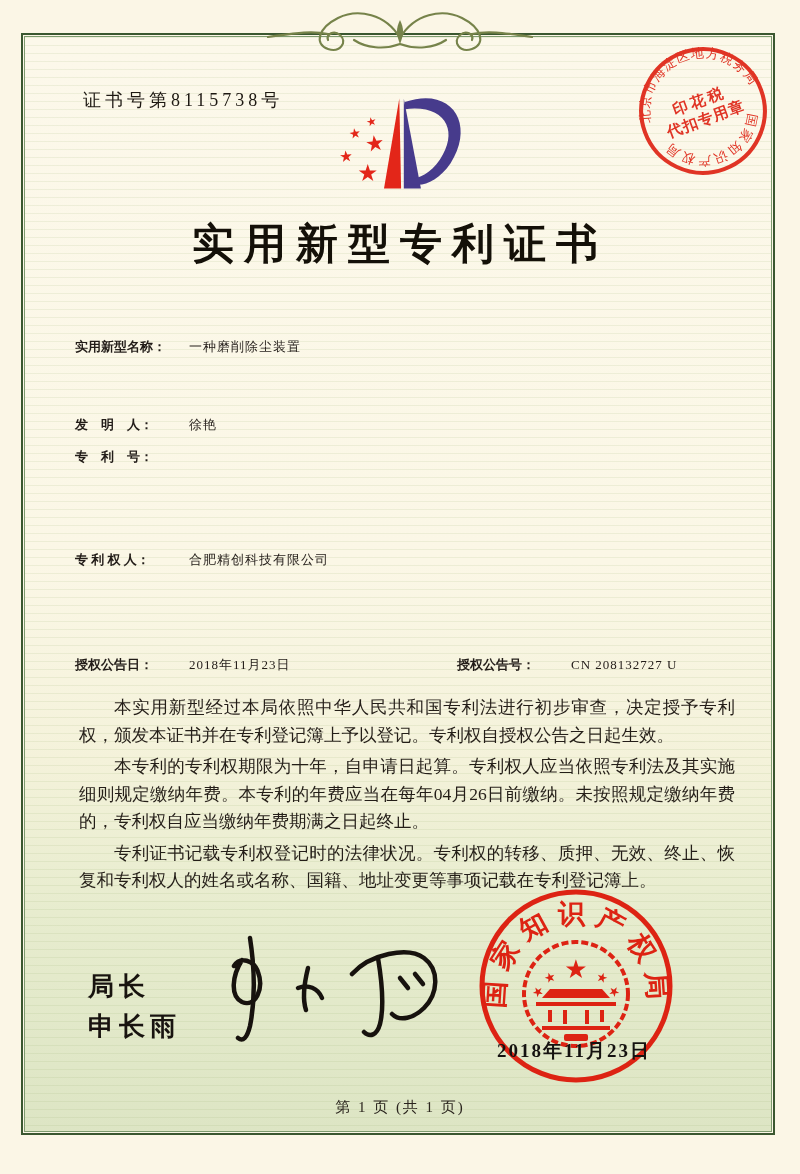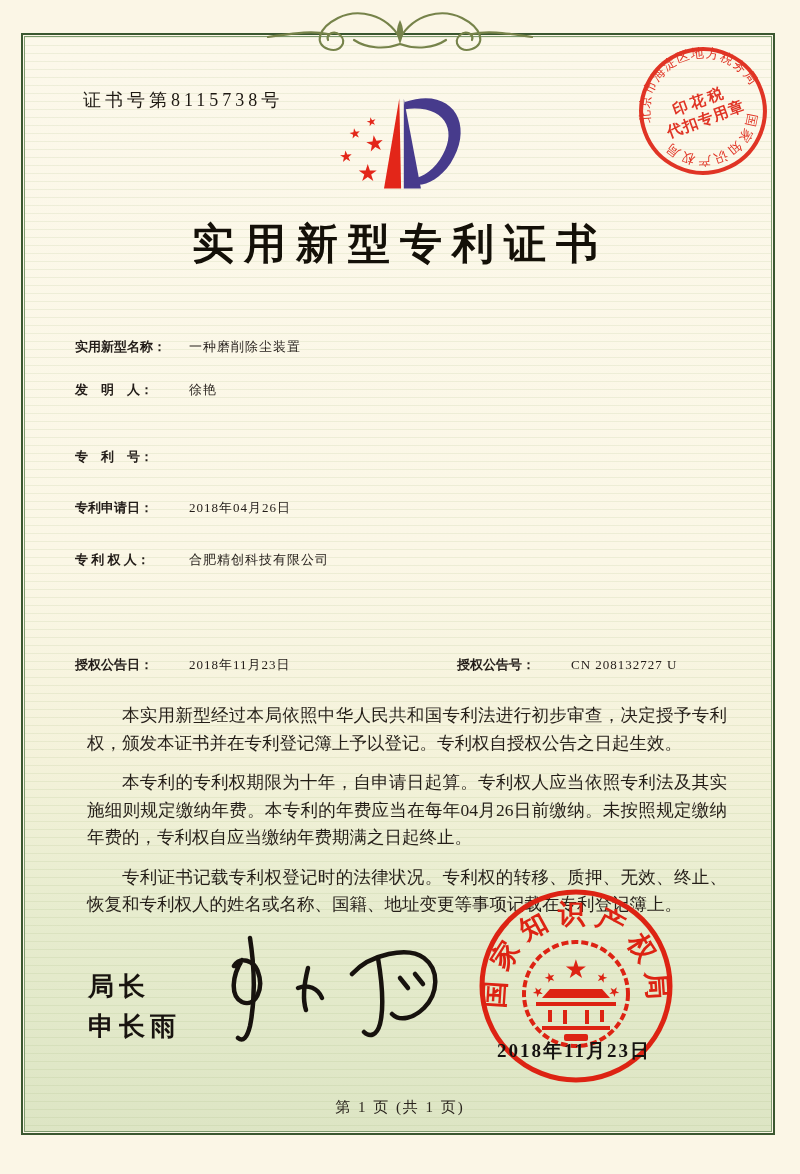--- a/index.html
+++ b/index.html
@@ -34,21 +34,21 @@
   }
   .field{position:absolute;left:75px;width:668px;display:flex;font-size:13px;line-height:25px;}
   .field .lbl{flex:0 0 114px;font-weight:600;white-space:nowrap;}
   .field .val{flex:1;letter-spacing:1px;}
   .field .pair2{position:absolute;left:382px;top:0;display:flex;}
   .field .pair2 .lbl{flex:0 0 114px;}
   .body-text{
     position:absolute;left:75px;top:690px;width:664px;
     font-size:17.5px;line-height:27.5px;text-align:justify;color:#241e18;
   }
-  .body-text p{margin:12px;text-indent:2em;}
+  .body-text p{margin:4px;text-indent:2em;}
   .officer{position:absolute;left:88px;top:966px;font-family:"Liberation Sans","DejaVu Sans",sans-serif;}
   .officer div{font-size:26px;font-weight:600;letter-spacing:5px;line-height:40px;color:#18130f;}
   .signature{position:absolute;left:212px;top:930px;}
   .seal{position:absolute;left:476px;top:886px;}
   .seal-date{
     position:absolute;left:497px;top:1038px;font-size:19px;font-weight:600;
     letter-spacing:2px;color:#151210;
   }
   .footer{
     position:absolute;left:0;top:1098px;width:100%;text-align:center;
@@ -107,33 +107,29 @@
     </g>
   </svg>
 
   <div class="doc-title">实用新型专利证书</div>
 
   <div class="field" style="top:334px">
     <span class="lbl">实用新型名称：</span>
     <span class="val">一种磨削除尘装置</span>
   </div>
 
-  <div class="field" style="top:377px">
+  <div class="field" style="top:412px">
     <span class="lbl">发　明　人：</span>
     <span class="val">徐艳</span>
   </div>
 
   <div class="field" style="top:444px">
     <span class="lbl">专　利　号：</span>
   </div>
 
-  <div class="field" style="top:495px">
-    <span class="lbl">专利申请日：</span>
-    <span class="val">2018年04月26日</span>
-  </div>
 
   <div class="field" style="top:547px">
     <span class="lbl">专 利 权 人：</span>
     <span class="val">合肥精创科技有限公司</span>
   </div>
 
 
   <div class="field" style="top:652px">
     <span class="lbl">授权公告日：</span>
     <span class="val">2018年11月23日</span>

